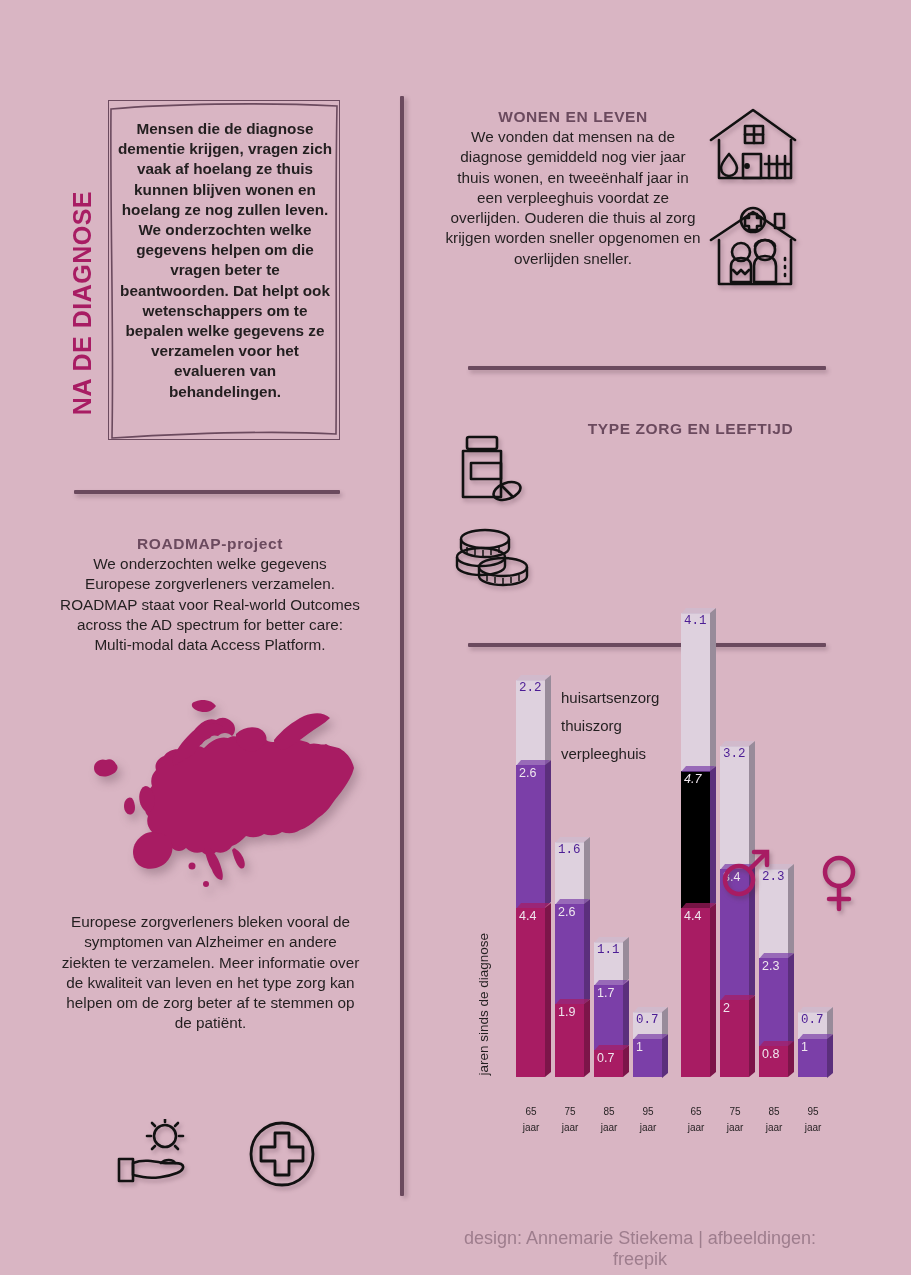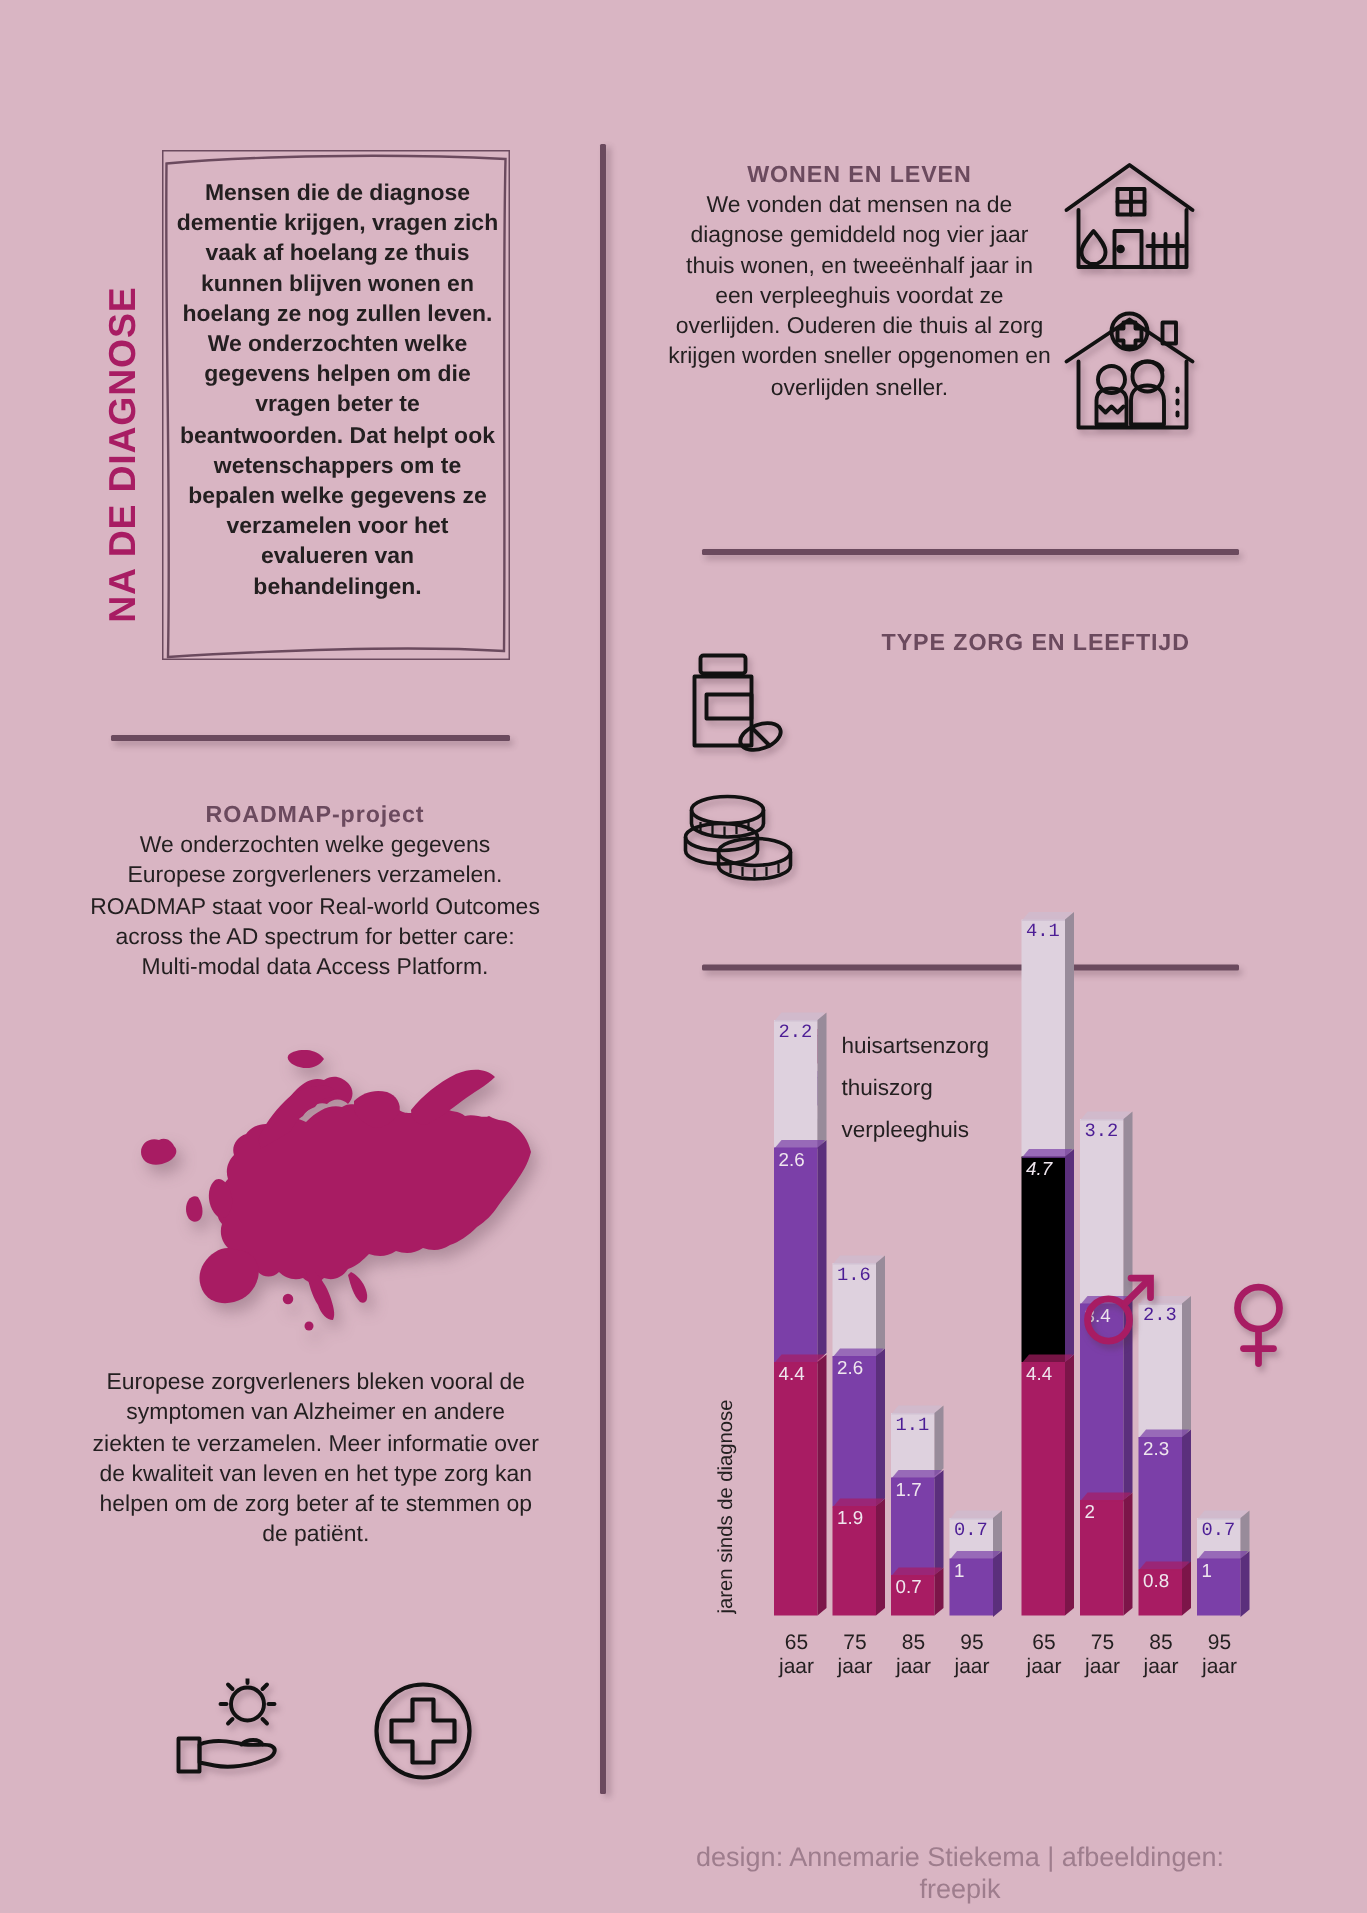--- a/index.html
+++ b/index.html
@@ -104,22 +104,22 @@
   .seg .seg-side{
     position:absolute;left:29px;top:0;width:6px;height:100%;
     transform:skewY(-40deg);transform-origin:top left;filter:brightness(.74);
   }
   .seg .seg-val{
     position:absolute;left:3px;top:2px;font-size:12.5px;line-height:13px;
     color:#efe6ee;white-space:nowrap;
   }
   .seg.light .seg-val{color:#4c1d95;font-family:Liberation Mono, monospace;}
   .bar-label{
-    position:absolute;top:100%;left:-3px;width:36px;margin-top:9px;
-    text-align:center;font-size:14px;line-height:16px;color:#231f20;
+    position:absolute;top:100%;left:-3px;width:36px;margin-top:27px;
+    text-align:center;font-size:10px;line-height:16px;color:#231f20;
   }
 
   .sym{position:absolute;color:#a81c63;}
   .sym svg{filter:drop-shadow(2px 3px 2px rgba(80,50,65,.35));}
   .sym.male{left:222px;top:182px;}
   .sym.female{left:318px;top:190px;}
 
   .footer{
     position:absolute;left:440px;top:1228px;width:400px;
     text-align:center;font-size:18px;color:#9e7d8d;

